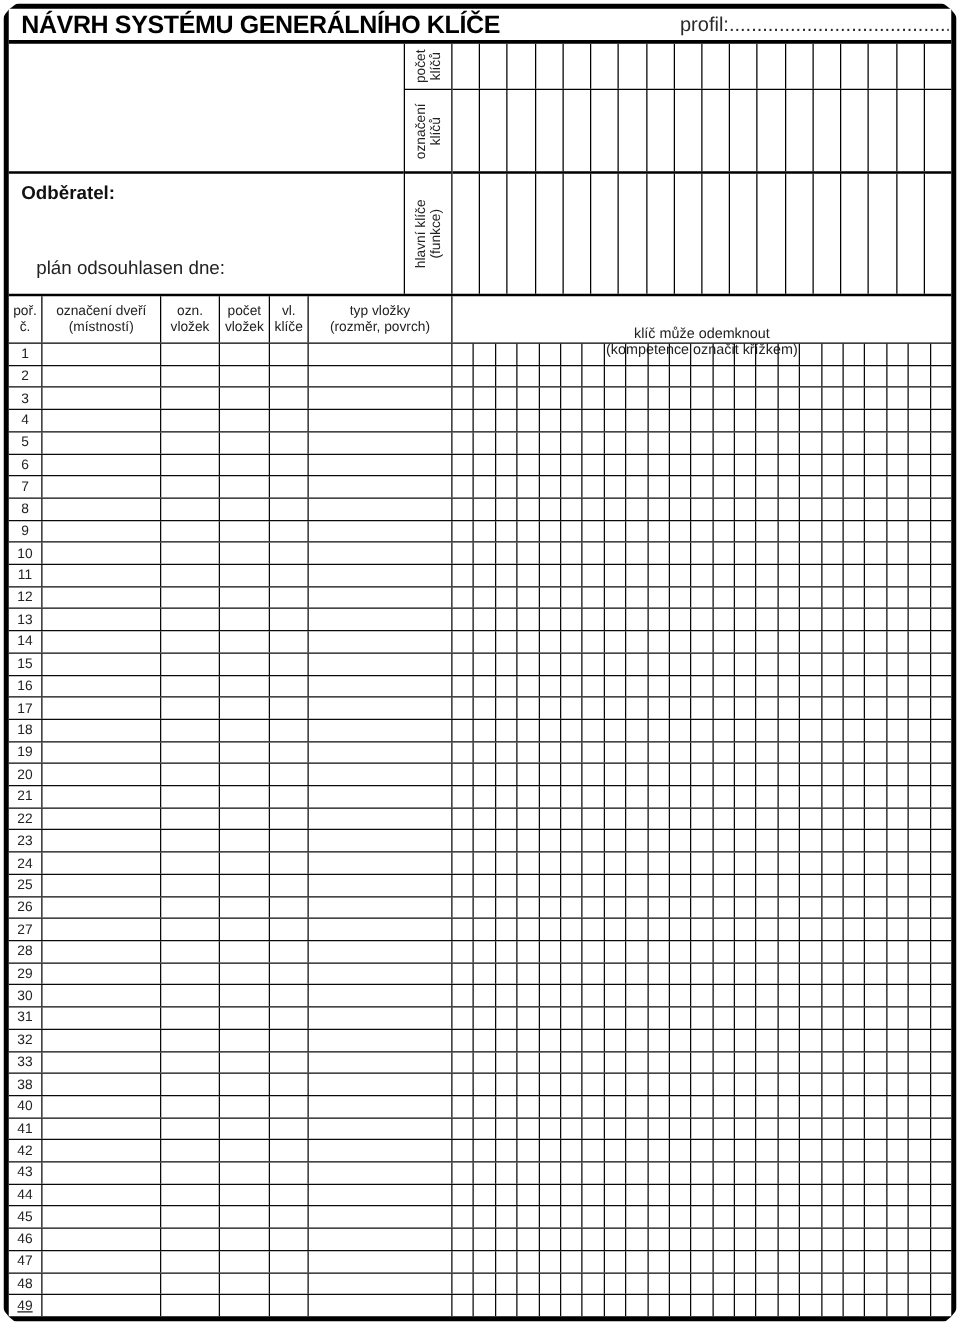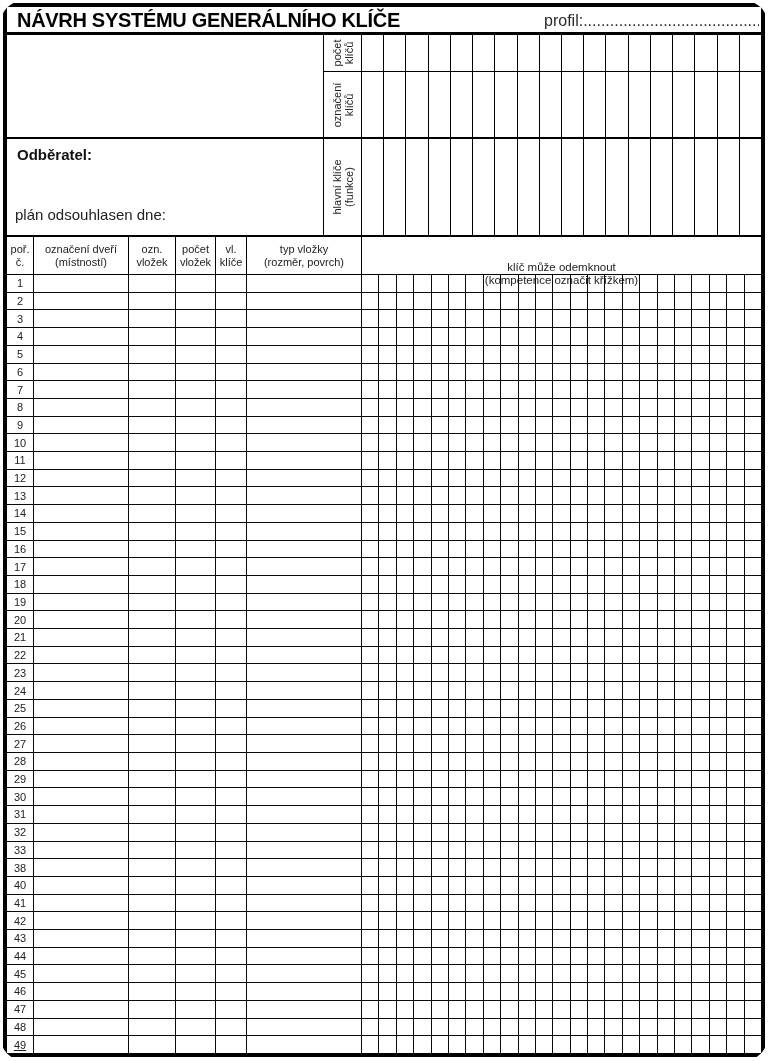--- a/index.html
+++ b/index.html
@@ -17,21 +17,21 @@
            line-height:26px; white-space:nowrap; }
   .profil { align-self:flex-end; width:215px; overflow:hidden; white-space:nowrap;
             font-size:16px; color:#2a2a2a; line-height:20px; padding-bottom:1px; }
 
   
   .header-sec { height:200px; display:flex; }
   .left-col { width:317px; border-right:1px solid #000; display:flex; flex-direction:column; }
   .blank-cell { height:104px; border-bottom:2px solid #000; }
   .odb-cell { flex:1; position:relative; }
   .odb { position:absolute; top:7px; left:10px; font-size:15px; font-weight:bold; color:#111; }
-  .plan { position:absolute; bottom:12px; left:8px; font-size:15px; color:#222; }
+  .plan { position:absolute; bottom:12px; left:22px; font-size:15px; color:#222; }
 
   .rot-col { width:38px; border-right:1px solid #000; display:flex; flex-direction:column; }
   .rot-cell { position:relative; }
   .rc1 { height:37px; border-bottom:1px solid #000; }
   .rc2 { height:67px; border-bottom:2px solid #000; }
   .rc3 { flex:1; }
   .rot-box { position:absolute; top:50%; left:50%; transform:translate(-50%,-50%) rotate(-90deg);
              text-align:center; font-size:11px; line-height:12px; color:#222; }
   .rot-box span { display:block; white-space:nowrap; }
 

